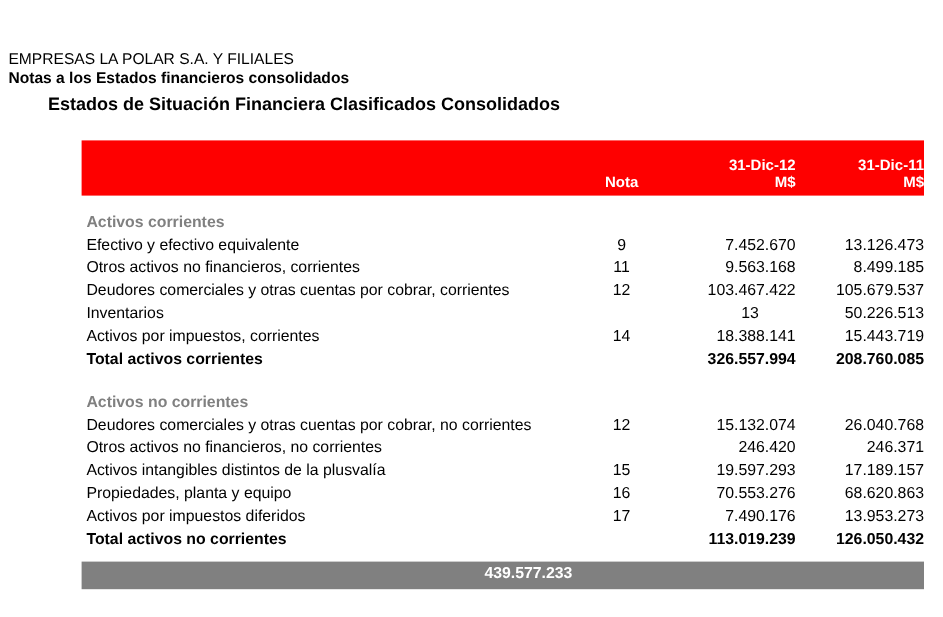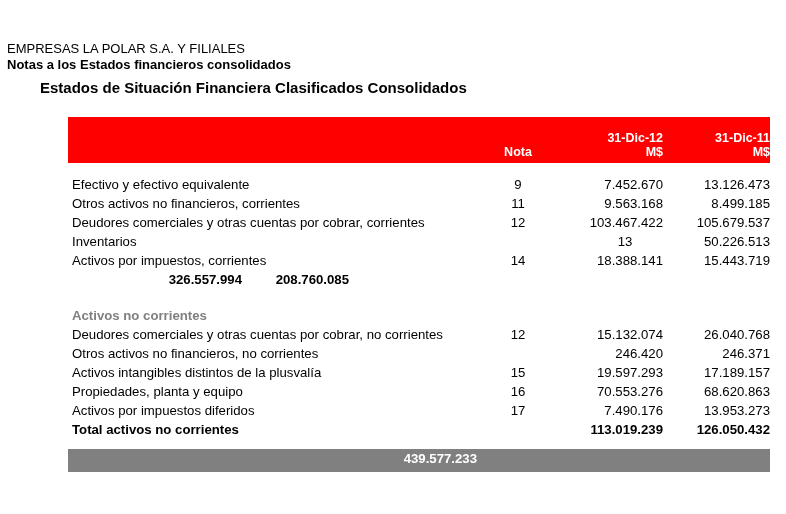--- a/index.html
+++ b/index.html
@@ -75,20 +75,23 @@
       <div>M$</div>
     </div>
     <div class="c-v11 two-line">
       <div>31-Dic-11</div>
       <div>M$</div>
     </div>
   </div>
 
   <div class="spacer-after-head"></div>
 
+  <div class="row">
+    <div class="c-label section-heading">Activos corrientes</div>
+  </div>
 
   <div class="row">
     <div class="c-label">Efectivo y efectivo equivalente</div>
     <div class="c-nota">9</div>
     <div class="c-v12">7.452.670</div>
     <div class="c-v11">13.126.473</div>
   </div>
   <div class="row">
     <div class="c-label">Otros activos no financieros, corrientes</div>
     <div class="c-nota">11</div>
@@ -107,20 +110,21 @@
     <div class="c-v12">50.226.513</div>
   </div>
   <div class="row">
     <div class="c-label">Activos por impuestos, corrientes</div>
     <div class="c-nota">14</div>
     <div class="c-v12">18.388.141</div>
     <div class="c-v11">15.443.719</div>
   </div>
 
   <div class="row total-row">
+    <div class="c-label">Total activos corrientes</div>
     <div class="c-nota"></div>
     <div class="c-v12">326.557.994</div>
     <div class="c-v11">208.760.085</div>
   </div>
 
   <div class="spacer-section"></div>
 
   <div class="row">
     <div class="c-label section-heading">Activos no corrientes</div>
   </div>

